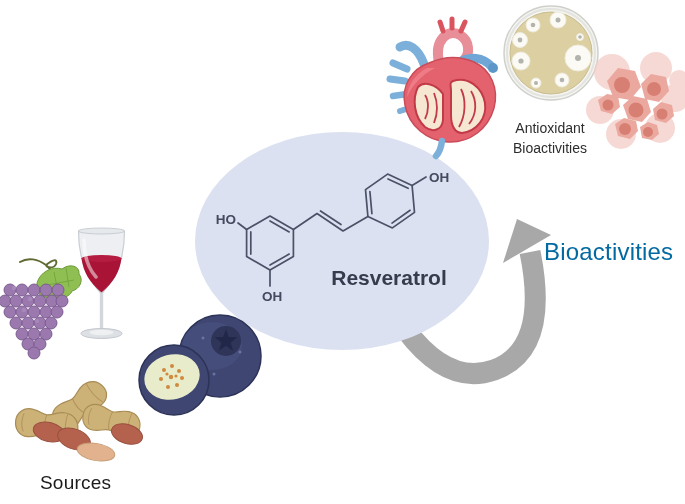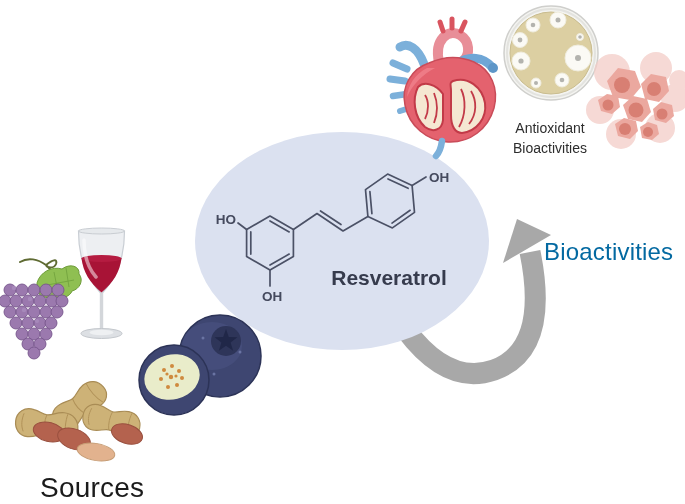--- a/index.html
+++ b/index.html
@@ -12,21 +12,21 @@
   .chem{font-family:"Liberation Sans",sans-serif;font-size:13.5px;font-weight:600;fill:#454a5e;}
   .molname{font-family:"Liberation Sans",sans-serif;font-size:21px;font-weight:700;fill:#363b4d;}
   .bio-list{
     left:464px;top:118px;width:172px;text-align:center;
     font-size:14px;font-weight:400;color:#2d2d2d;line-height:20px;
   }
   .bio-heading{
     left:544px;top:238px;font-size:24px;font-weight:500;color:#0369a1;letter-spacing:.2px;
   }
   .src-heading{
-    left:40px;top:472px;font-size:28px;font-weight:500;color:#1b1b1b;letter-spacing:.2px;
+    left:40px;top:472px;font-size:19px;font-weight:500;color:#1b1b1b;letter-spacing:.2px;
   }
 </style>
 </head>
 <body>
 
 <div class="canvas">
 
   <svg width="685" height="504" viewBox="0 0 685 504" xmlns="http://www.w3.org/2000/svg">
     <defs>
       <g id="peanut">

